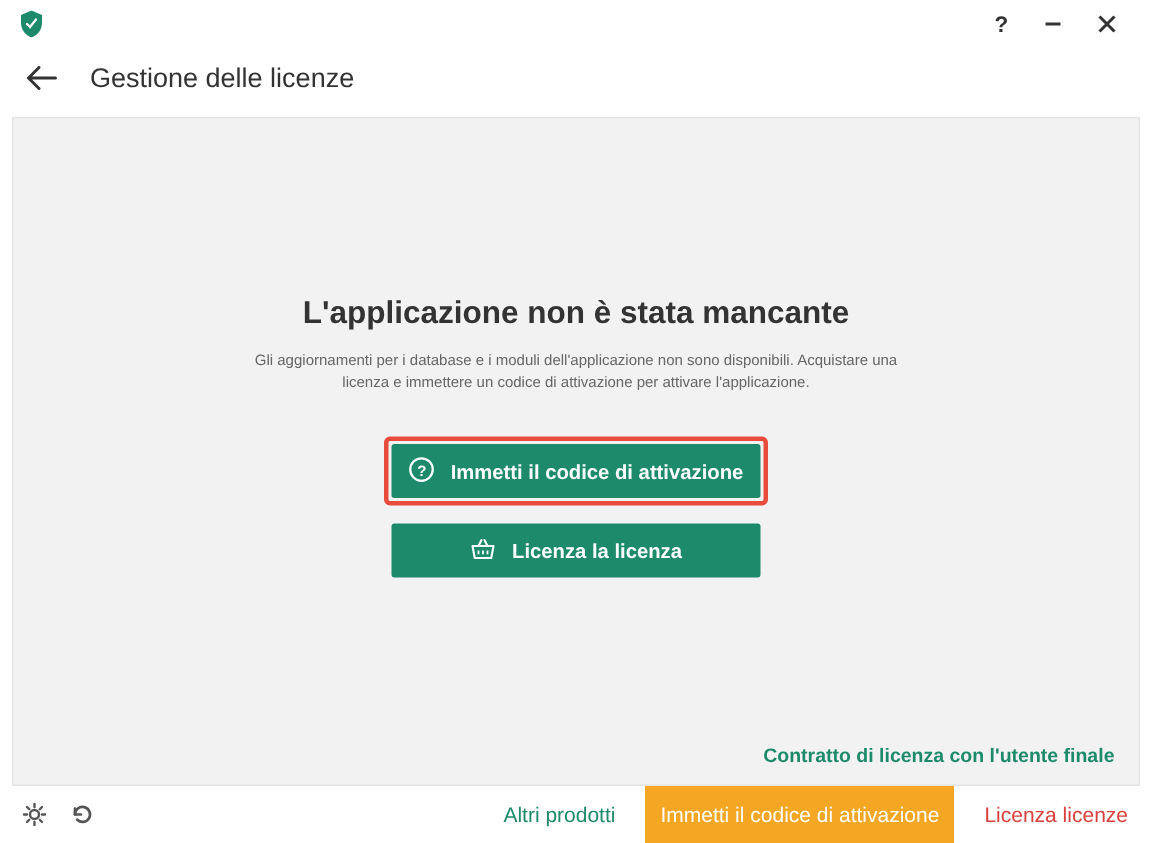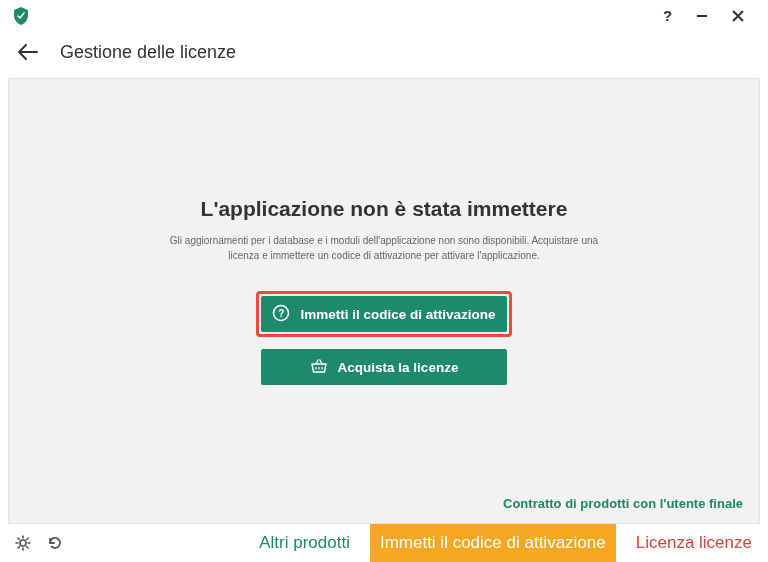--- a/index.html
+++ b/index.html
@@ -130,21 +130,21 @@
       width: 22px;
       height: 22px;
       display: flex;
       align-items: center;
       justify-content: center;
       cursor: pointer;
       color: #555;
     }
     .footer .spacer { flex: 1; }
     .footer-link {
-      font-size: 17px;
+      font-size: 14px;
       padding: 0 10px;
       height: 38px;
       display: flex;
       align-items: center;
       cursor: pointer;
     }
     .footer-link.green { color: #1d8a6b; }
     .footer-link.orange { background: #f5a623; color: #fff; }
     .footer-link.red { color: #d9413c; padding-right: 16px; }
   </style>
@@ -179,21 +179,21 @@
 <div class="header">
   <div class="back-btn">
     <svg width="20" height="16" viewBox="0 0 20 16">
         <path d="M8 1 L1 8 L8 15 M1 8 L19 8" stroke="#333" stroke-width="2" fill="none" stroke-linecap="round" stroke-linejoin="round"></path>
       </svg>
   </div>
   <h1 class="page-title">Gestione delle licenze</h1>
 </div>
 
 <div class="main-area">
-  <h2 class="main-heading">L'applicazione non è stata immettere</h2>
+  <h2 class="main-heading">L'applicazione non è stata mancante</h2>
   <p class="main-desc">Gli aggiornamenti per i database e i moduli dell'applicazione non sono disponibili. Acquistare una licenza e immettere un codice di attivazione per attivare l'applicazione.</p>
 
   <div class="btn-group">
     <div class="highlight-wrap">
       <button class="primary-btn">
         <span>
           <svg width="18" height="18" viewBox="0 0 18 18">
               <circle cx="9" cy="9" r="7.5" stroke="#fff" stroke-width="1.5" fill="none"></circle>
               <text x="6.2" y="13" font-size="10" font-weight="bold" fill="#fff">?</text>
             </svg>
@@ -202,25 +202,25 @@
       </button>
     </div>
     <button class="primary-btn">
       <span>
         <svg width="18" height="18" viewBox="0 0 18 18">
           <path d="M2 7 L16 7 L14.5 15 L3.5 15 Z" stroke="#fff" stroke-width="1.4" fill="none" stroke-linejoin="round"></path>
           <path d="M6 7 L8 3 M12 7 L10 3" stroke="#fff" stroke-width="1.4" fill="none" stroke-linecap="round"></path>
           <path d="M6 10 L6 12.5 M9 10 L9 12.5 M12 10 L12 12.5" stroke="#fff" stroke-width="1.2"></path>
         </svg>
       </span>
-      <span>Acquista la licenze</span>
+      <span>Licenza la licenza</span>
     </button>
   </div>
 
-  <a class="eula-link">Contratto di prodotti con l'utente finale</a>
+  <a class="eula-link">Contratto di licenza con l'utente finale</a>
 </div>
 
 <div class="footer">
   <div class="footer-icon">
     <svg width="16" height="16" viewBox="0 0 16 16">
       <path d="M8 5 A3 3 0 1 1 8 11 A3 3 0 1 1 8 5 M8 1 L8 3 M8 13 L8 15 M1 8 L3 8 M13 8 L15 8 M3 3 L4.5 4.5 M11.5 11.5 L13 13 M13 3 L11.5 4.5 M4.5 11.5 L3 13" stroke="#555" stroke-width="1.6" fill="none" stroke-linecap="round"></path>
     </svg>
   </div>
   <div class="footer-icon">
     <svg width="16" height="16" viewBox="0 0 16 16">

